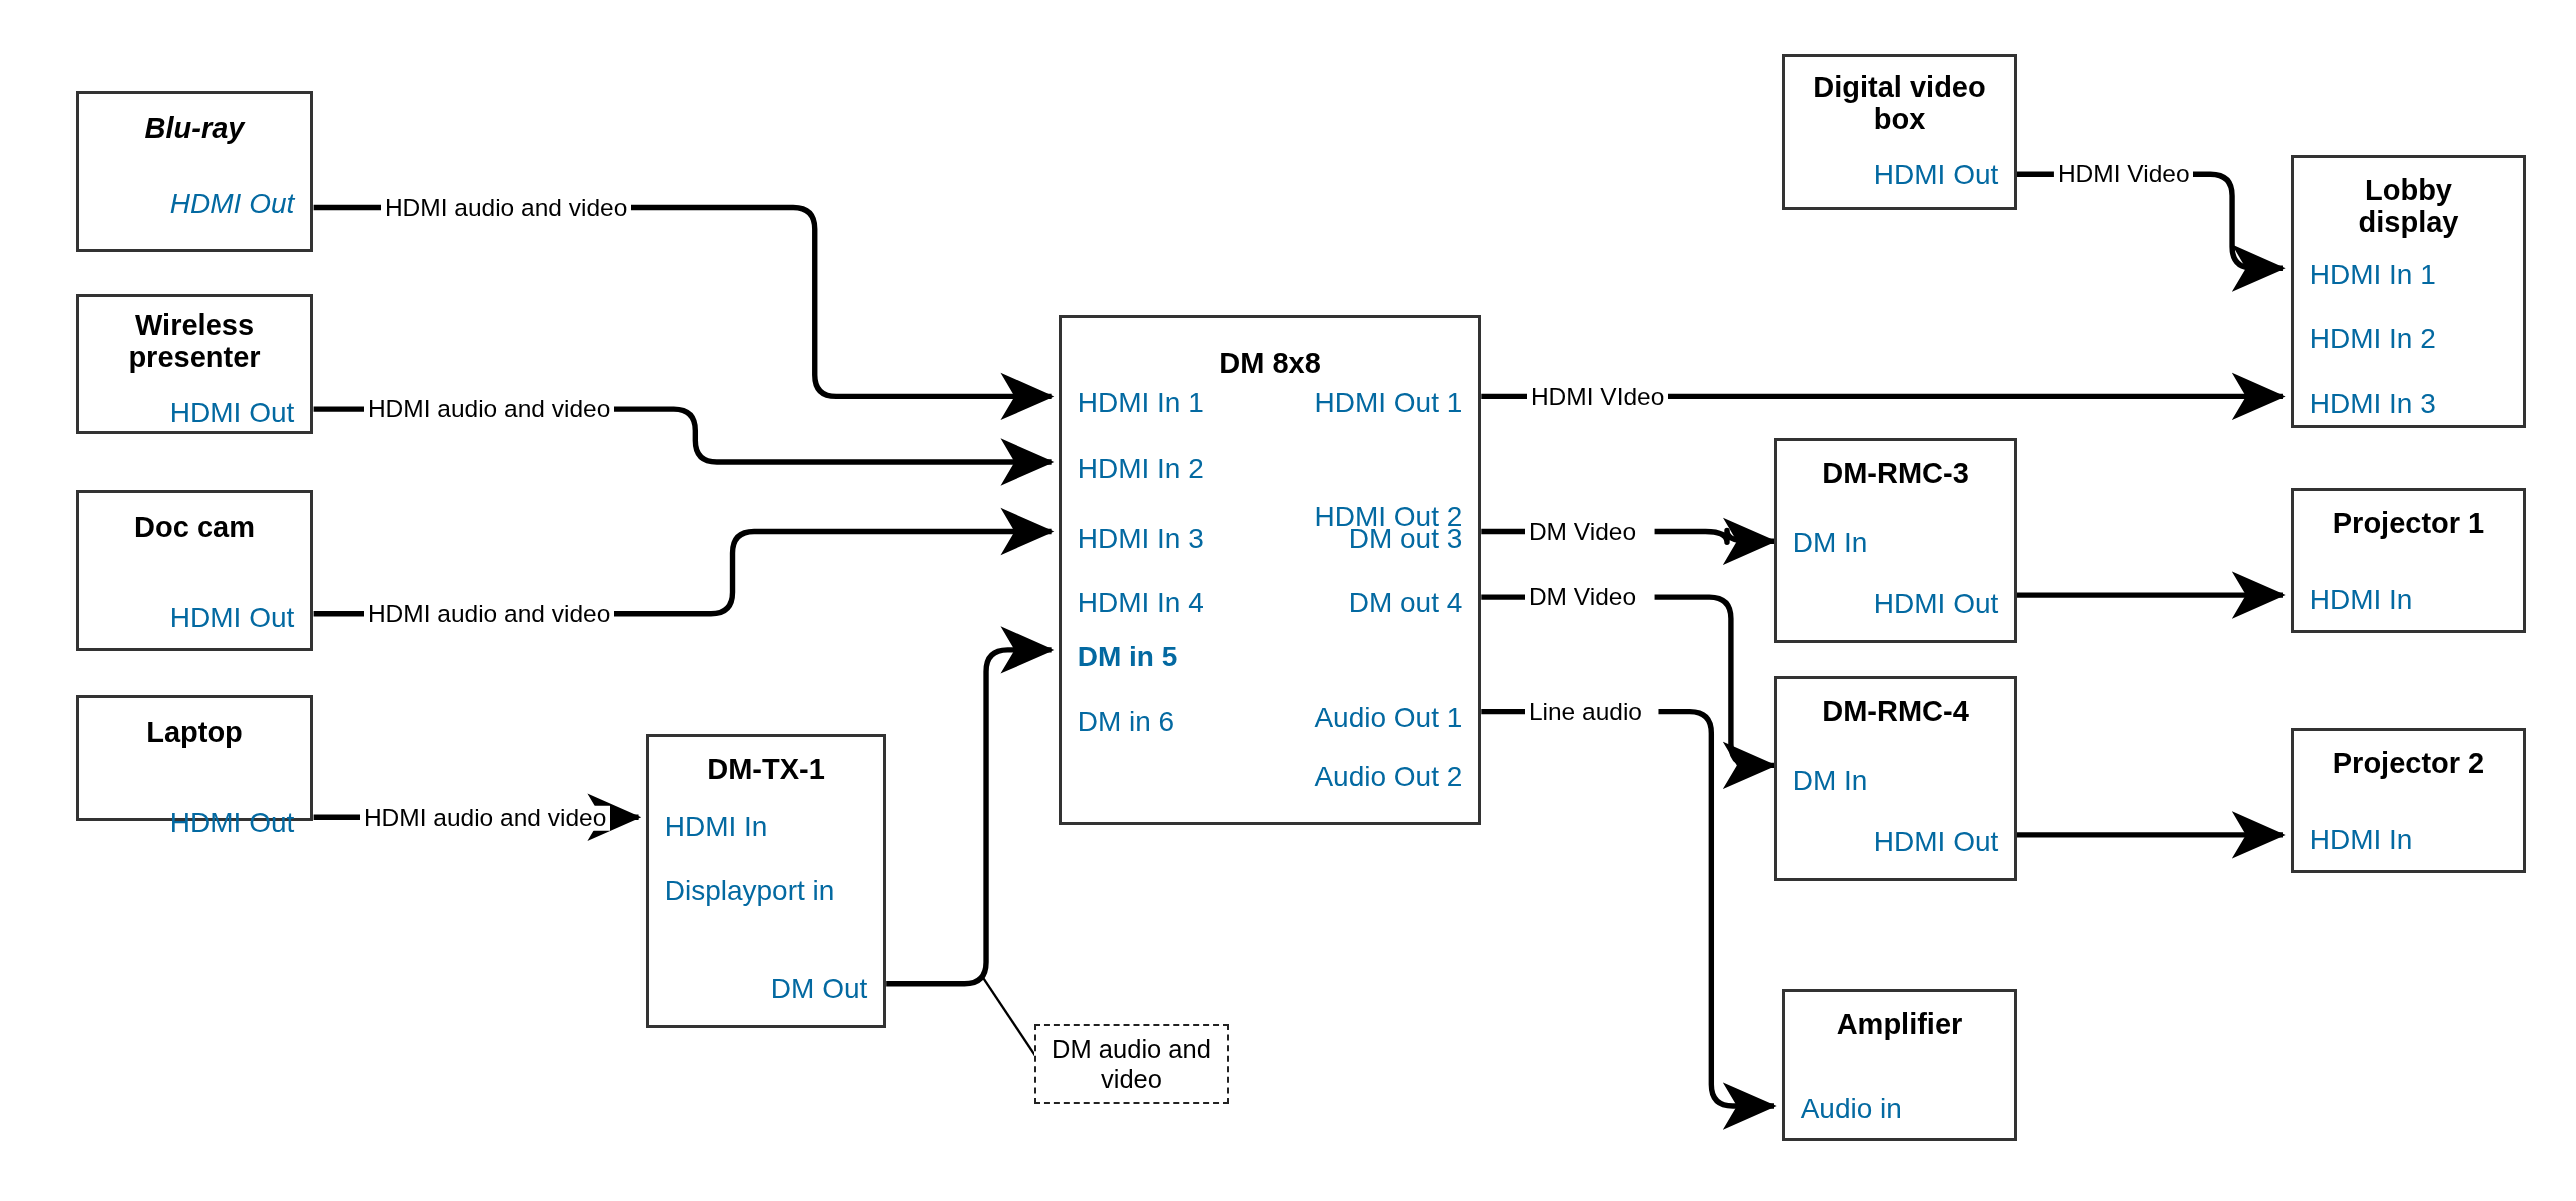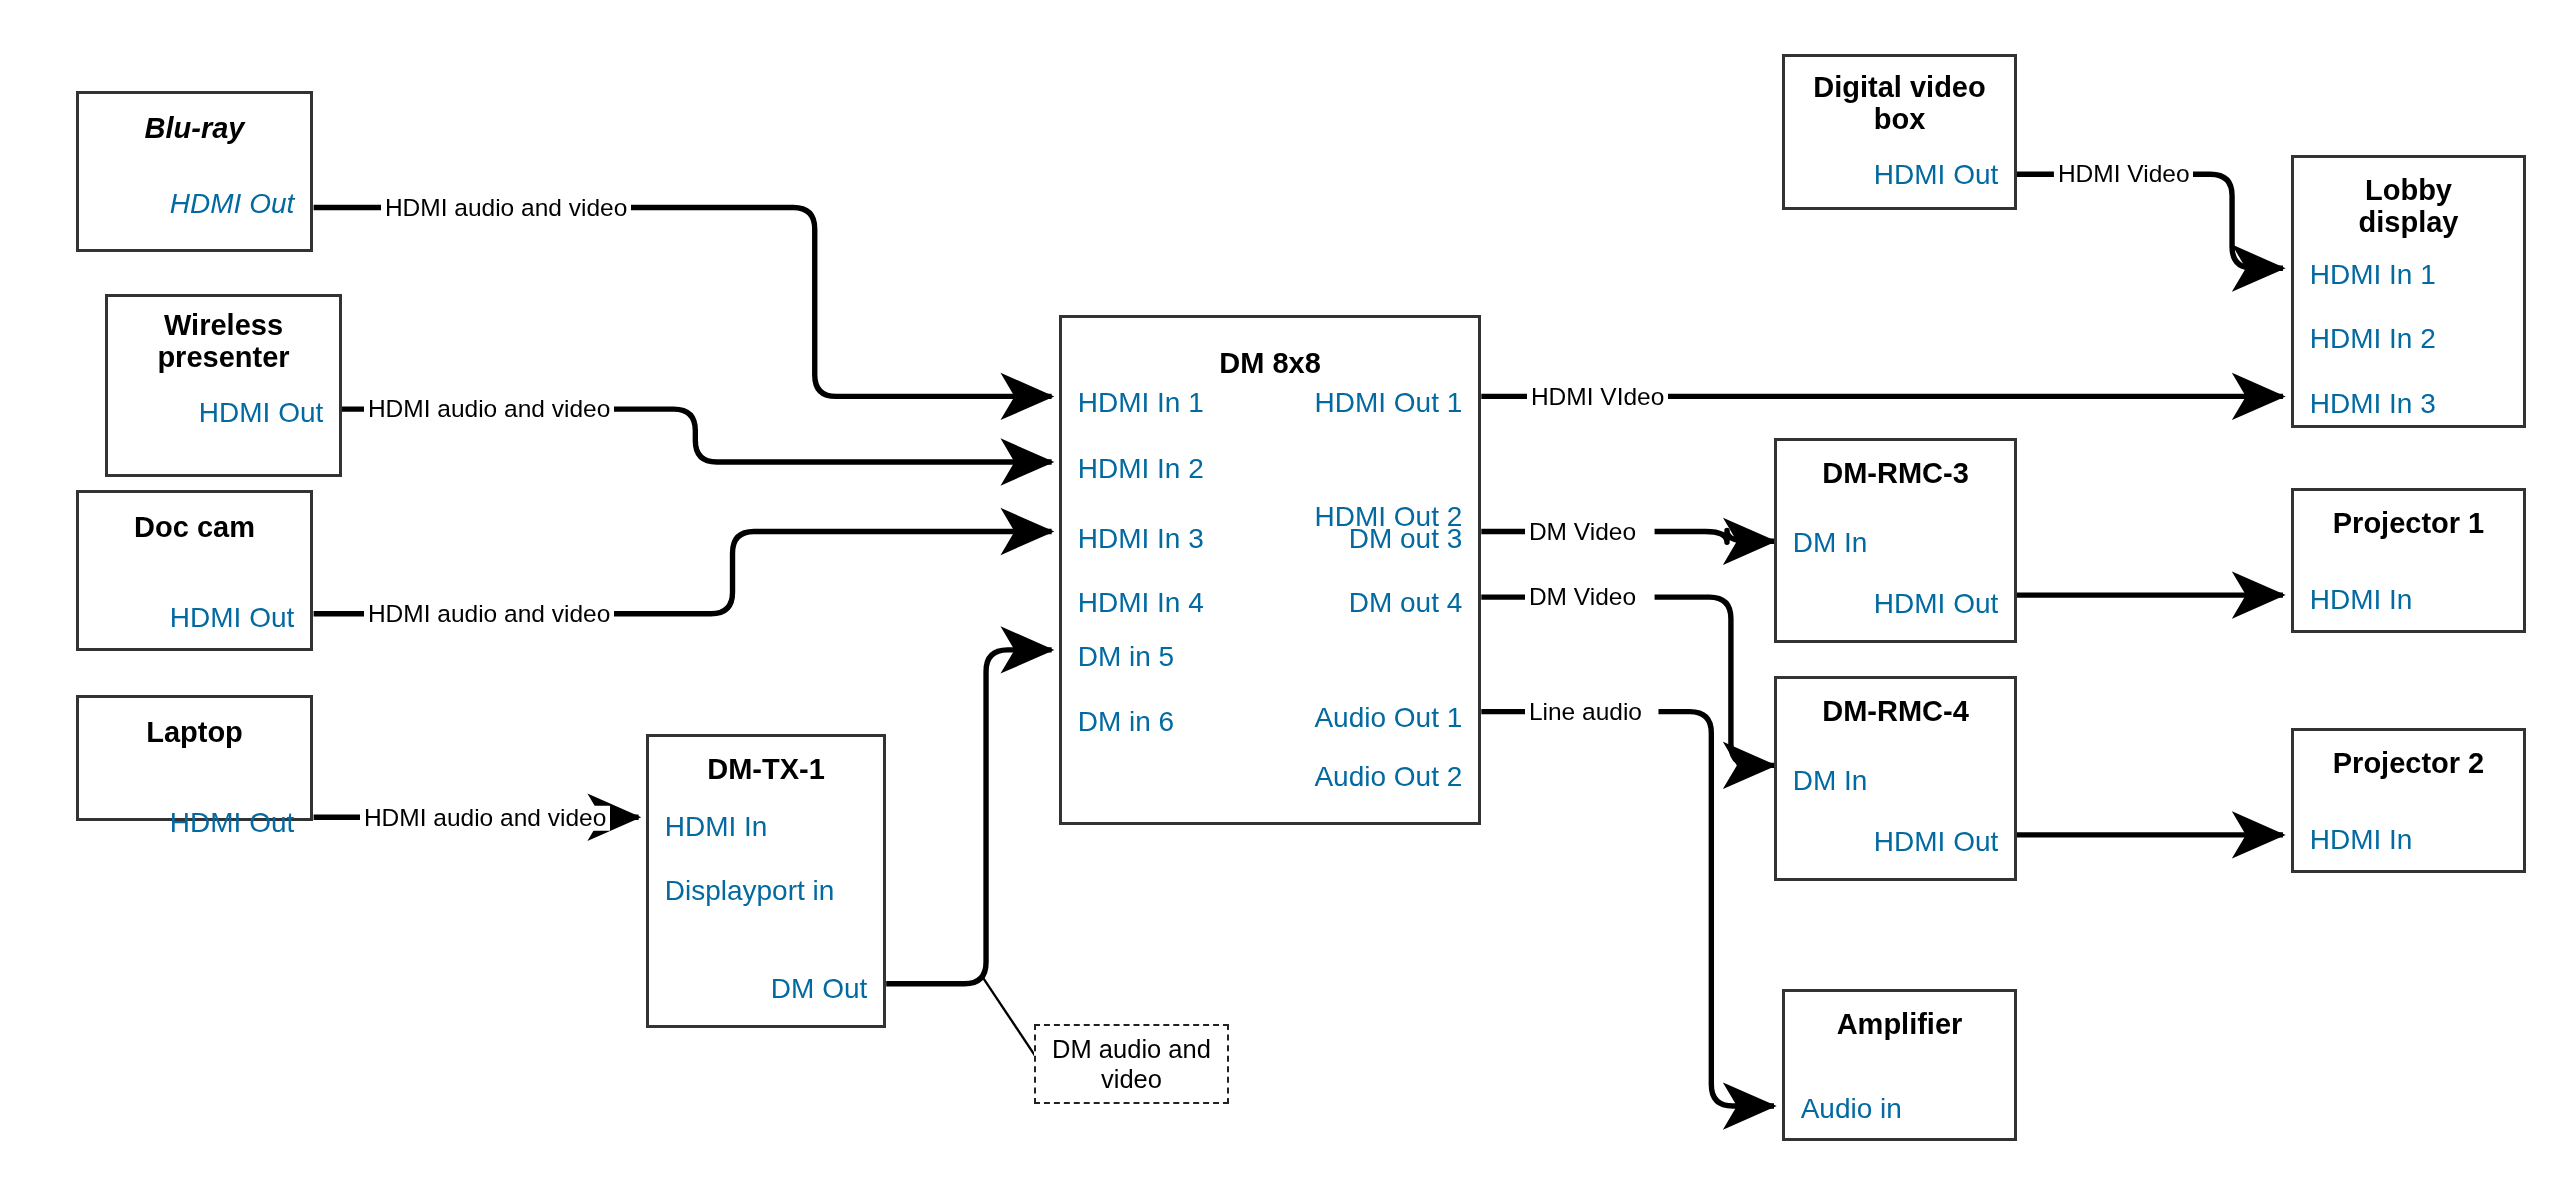--- a/index.html
+++ b/index.html
@@ -123,21 +123,21 @@
   <div class="wire-label" style="left:1525px; top:532px;">DM Video</div>
   <div class="wire-label" style="left:1525px; top:597px;">DM Video</div>
   <div class="wire-label" style="left:1525px; top:712px;">Line audio</div>
   <div class="wire-label" style="left:2054px; top:174px;">HDMI Video</div>
 
   <div class="node" style="left:76px; top:91px; width:237px; height:161px;font-style:italic;">
     <div class="node-title" style="margin-top:17.6px;">Blu-ray</div>
     <div class="port right" style="top:96px;">HDMI Out</div>
   </div>
 
-  <div class="node" style="left:76px; top:294px; width:237px; height:183px;margin-left:29px;">
+  <div class="node" style="left:76px; top:294px; width:237px; height:140px;">
     <div class="node-title" style="margin-top:11.7px;">Wireless</div>
     <div class="node-title">presenter</div>
     <div class="port right" style="top:102px;">HDMI Out</div>
   </div>
 
   <div class="node" style="left:76px; top:490px; width:237px; height:161px;">
     <div class="node-title" style="margin-top:17.6px;">Doc cam</div>
     <div class="port right" style="top:111px;">HDMI Out</div>
   </div>
 
@@ -153,21 +153,21 @@
     <div class="port right" style="top:238px;">DM Out</div>
   </div>
 
   <div class="node" style="left:1059px; top:315px; width:422px; height:510px;">
     <div class="node-title" style="margin-top:29px;">DM 8x8</div>
 
     <div class="port left" style="top:71px;">HDMI In 1</div>
     <div class="port left" style="top:137px;">HDMI In 2</div>
     <div class="port left" style="top:207px;">HDMI In 3</div>
     <div class="port left" style="top:271px;">HDMI In 4</div>
-    <div class="port left" style="top:325px;">DM in 5</div>
+    <div class="port left" style="top:325px;font-weight:bold;">DM in 5</div>
     <div class="port left" style="top:390px;">DM in 6</div>
 
     <div class="port right" style="top:71px;">HDMI Out 1</div>
     <div class="port right" style="top:138px;margin-top:47px;">HDMI Out 2</div>
     <div class="port right" style="top:207px;">DM out 3</div>
     <div class="port right" style="top:271px;">DM out 4</div>
     <div class="port right" style="top:386px;">Audio Out 1</div>
     <div class="port right" style="top:445px;">Audio Out 2</div>
   </div>
 

